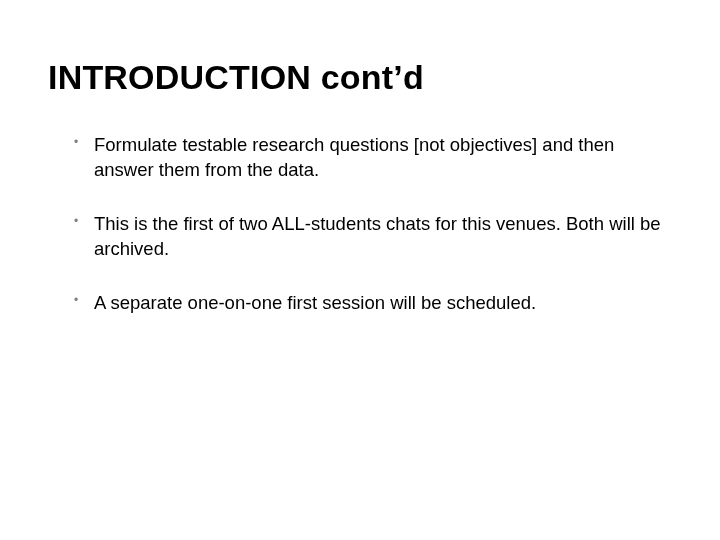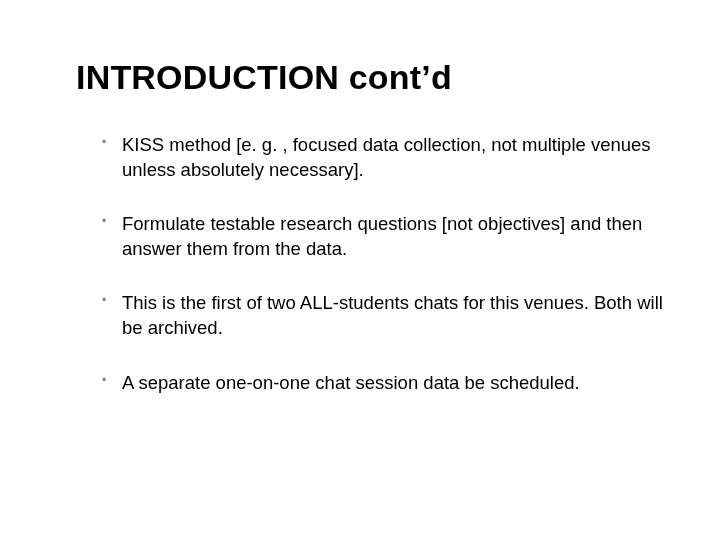--- a/index.html
+++ b/index.html
@@ -10,21 +10,21 @@
     background: #ffffff;
     font-family: Arial, Helvetica, sans-serif;
     color: #000000;
     overflow: hidden;
   }
   .slide {
     position: relative;
     width: 720px;
     height: 540px;
     box-sizing: border-box;
-    padding: 58px 48px 0 76px;
+    padding: 58px 48px 0 48px;
   }
   .title {
     font-size: 34px;
     font-weight: 700;
     color: #000000;
     margin: 0 0 36px 0;
     letter-spacing: 0.2px;
   }
   ul.body {
     list-style: none;
@@ -46,18 +46,17 @@
     font-size: 12px;
     color: #7f7f7f;
   }
 </style>
 </head>
 <body>
 
 <div class="slide">
   <h1 class="title">INTRODUCTION cont’d</h1>
   <ul class="body">
-    <li>KISS method [e. g. , focused data collection, not multiple venues unless absolutely necessary].</li>
     <li>Formulate testable research questions [not objectives] and then answer them from the data.</li>
     <li>This is the first of two ALL-students chats for this venues. Both will be archived.</li>
-    <li>A separate one-on-one chat session data be scheduled.</li>
+    <li>A separate one-on-one first session will be scheduled.</li>
   </ul>
 </div>
 
 </body></html>

